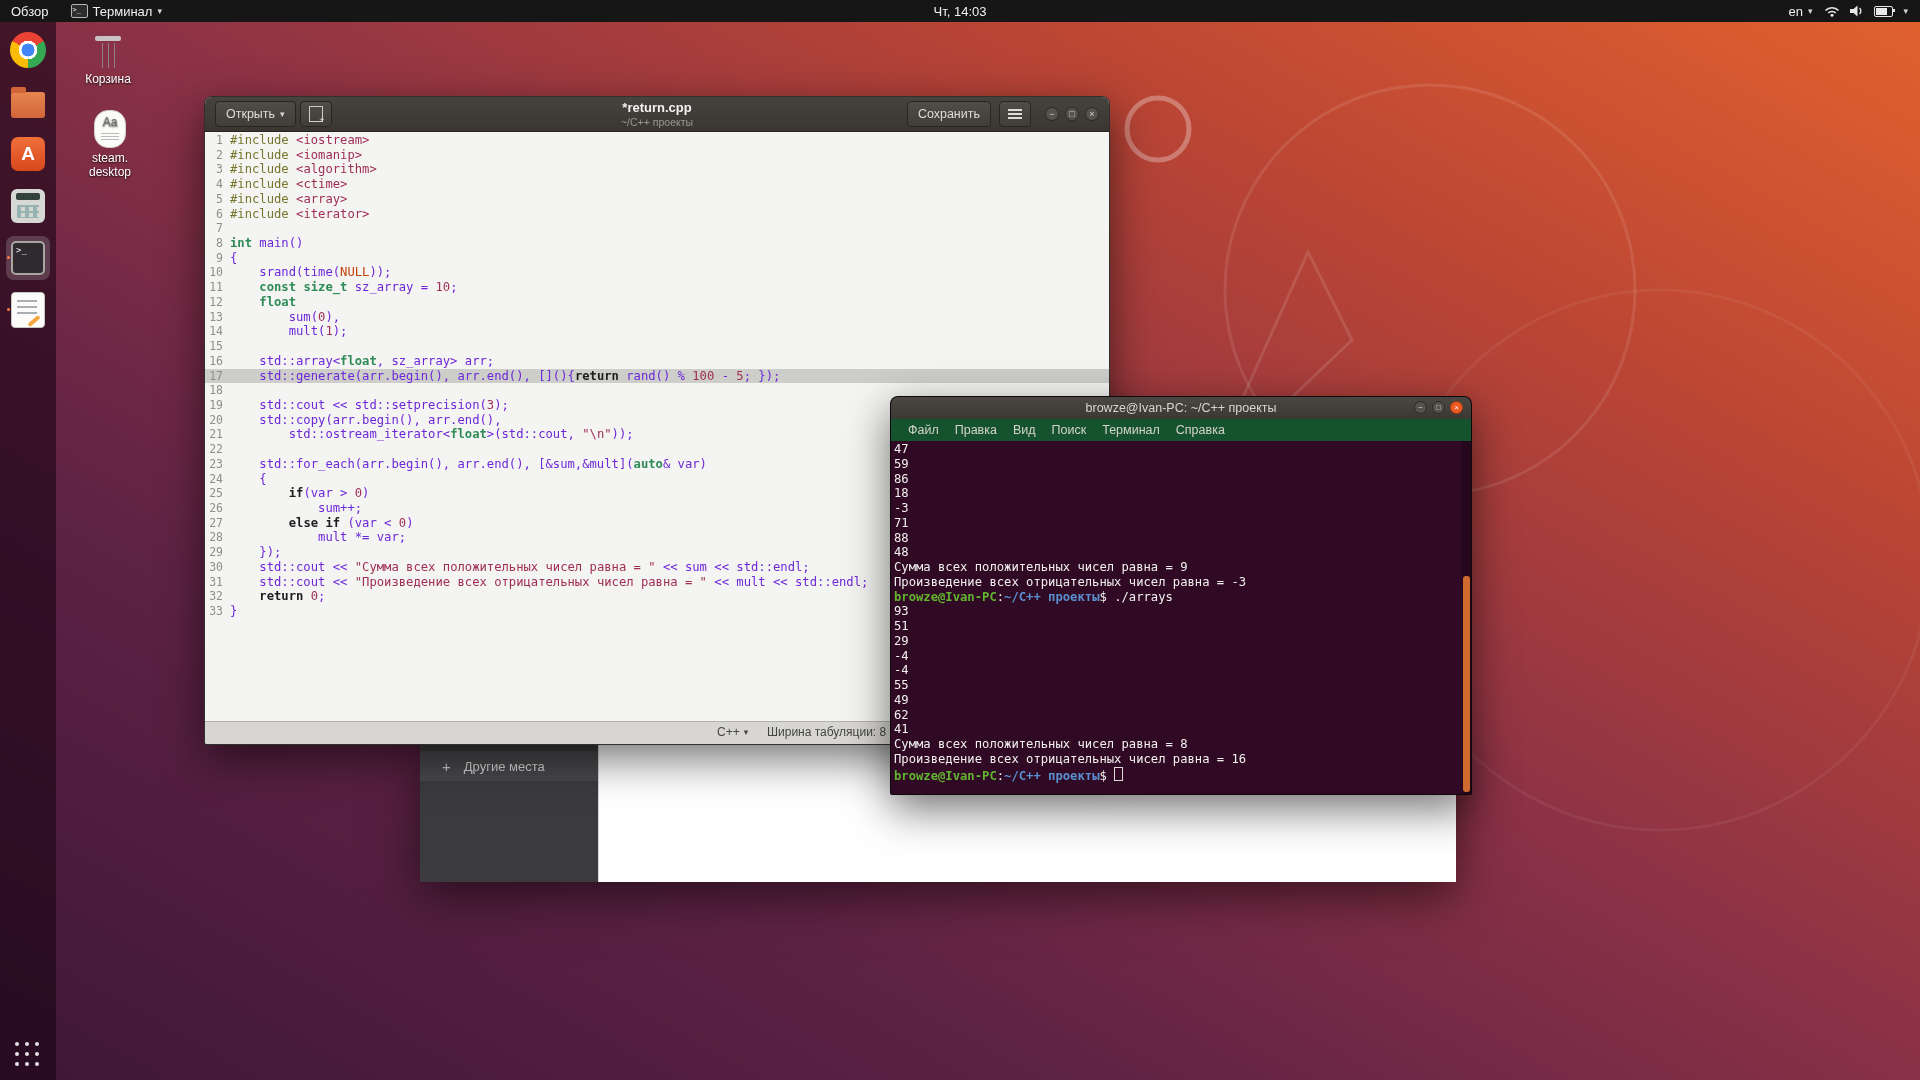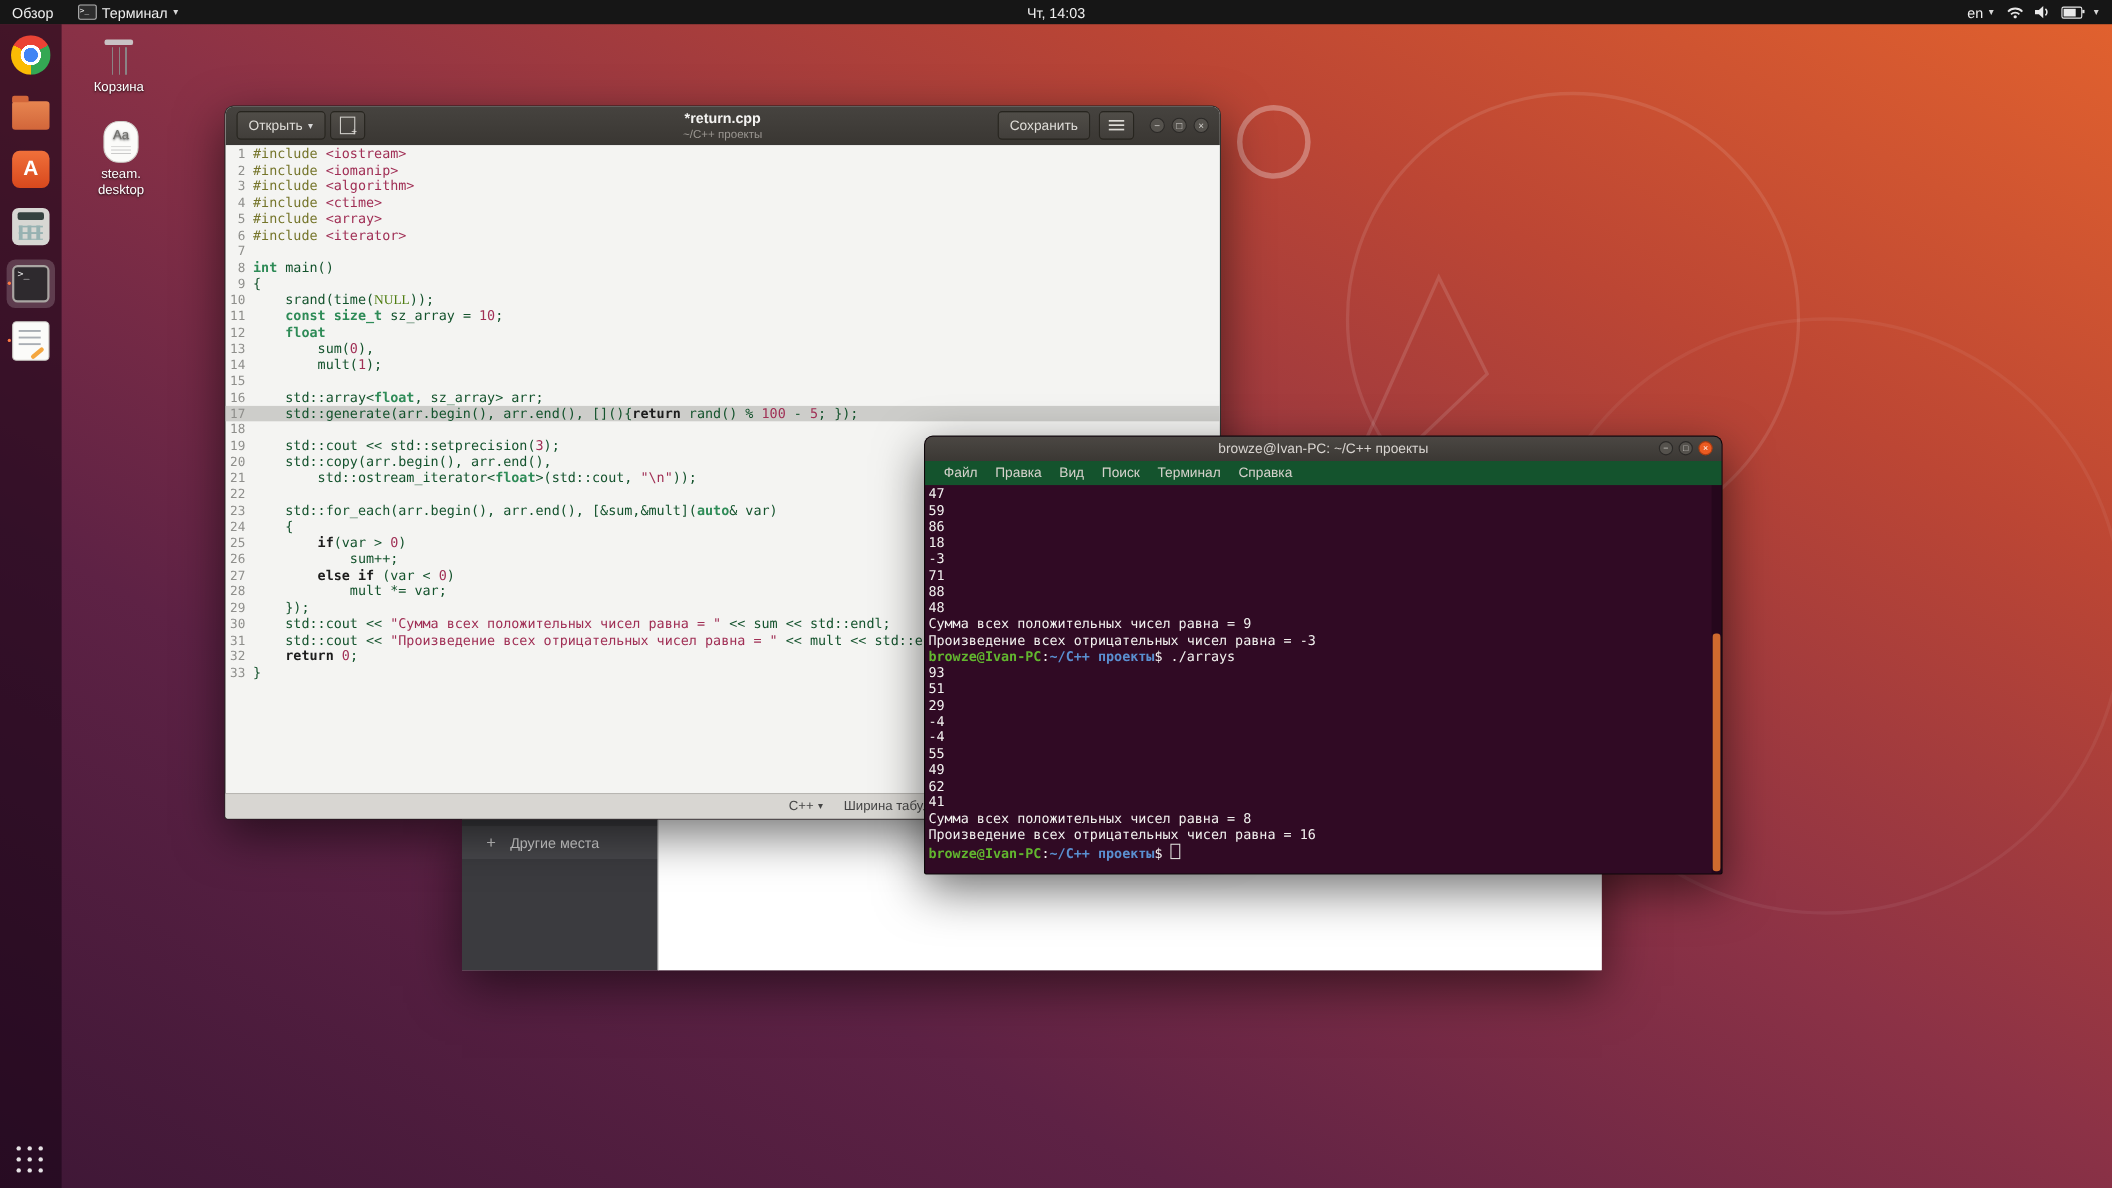--- a/index.html
+++ b/index.html
@@ -90,30 +90,30 @@
   .crow.hl{background:#cdcdca;}
   .lnum{flex:0 0 18px;text-align:right;padding-right:7px;color:#8e8e8b;font-size:11.5px;}
   .ltext{flex:1;}
   .g-status{position:absolute;bottom:0;left:0;right:0;height:22px;background:#d8d6d2;border-top:1px solid #b2b0ac;
     font-size:12px;color:#454545;border-radius:0 0 2px 2px;}
   .g-status .lang{position:absolute;left:512px;top:3px;display:flex;gap:4px;align-items:center;}
   .g-status .tabw{position:absolute;left:562px;top:3px;display:flex;gap:4px;align-items:center;white-space:nowrap;}
   .g-status .caret{color:#454545;}
 
   
-  .tk-d{color:#14532d;}
+  .tk-d{color:#6d28d9;}
   .tk-p{color:#75752b;}
   .tk-s{color:#a02f55;}
   .tk-n{color:#a02f55;}
   .tk-t{color:#2e8b57;font-weight:bold;}
   .tk-k{color:#1d1d1d;font-weight:bold;}
-  .tk-u{color:#4d7c0f;font-family:Liberation Serif, serif;}
-
-  
-  .term{left:840px;top:396px;width:726px;height:399px;z-index:30;background:#300a24;
+  .tk-u{color:#c2410c;}
+
+  
+  .term{left:890px;top:396px;width:582px;height:399px;z-index:30;background:#300a24;
     border-radius:8px 8px 2px 2px;border:1px solid rgba(10,8,8,.9);}
   .t-titlebar{height:22px;background:linear-gradient(#4b4743,#3b3834);border-radius:7px 7px 0 0;
     position:relative;display:flex;align-items:center;justify-content:center;}
   .t-title{font-size:12.5px;color:#d8d4d0;}
   .t-controls{position:absolute;right:8px;top:4px;display:flex;gap:5px;}
   .t-controls .winbtn{width:13px;height:13px;line-height:11px;font-size:8px;}
   .t-menubar{height:22px;background:#14532d;display:flex;align-items:center;color:#d6d2cc;font-size:12.5px;padding-left:9px;}
   .t-menu-item{padding:0 8px;height:22px;line-height:22px;}
   .t-body{position:absolute;top:44px;left:0;right:0;bottom:0;padding:1px 0 0 3px;overflow:hidden;
     font:12.2px "DejaVu Sans Mono",monospace;border-radius:15px;}

